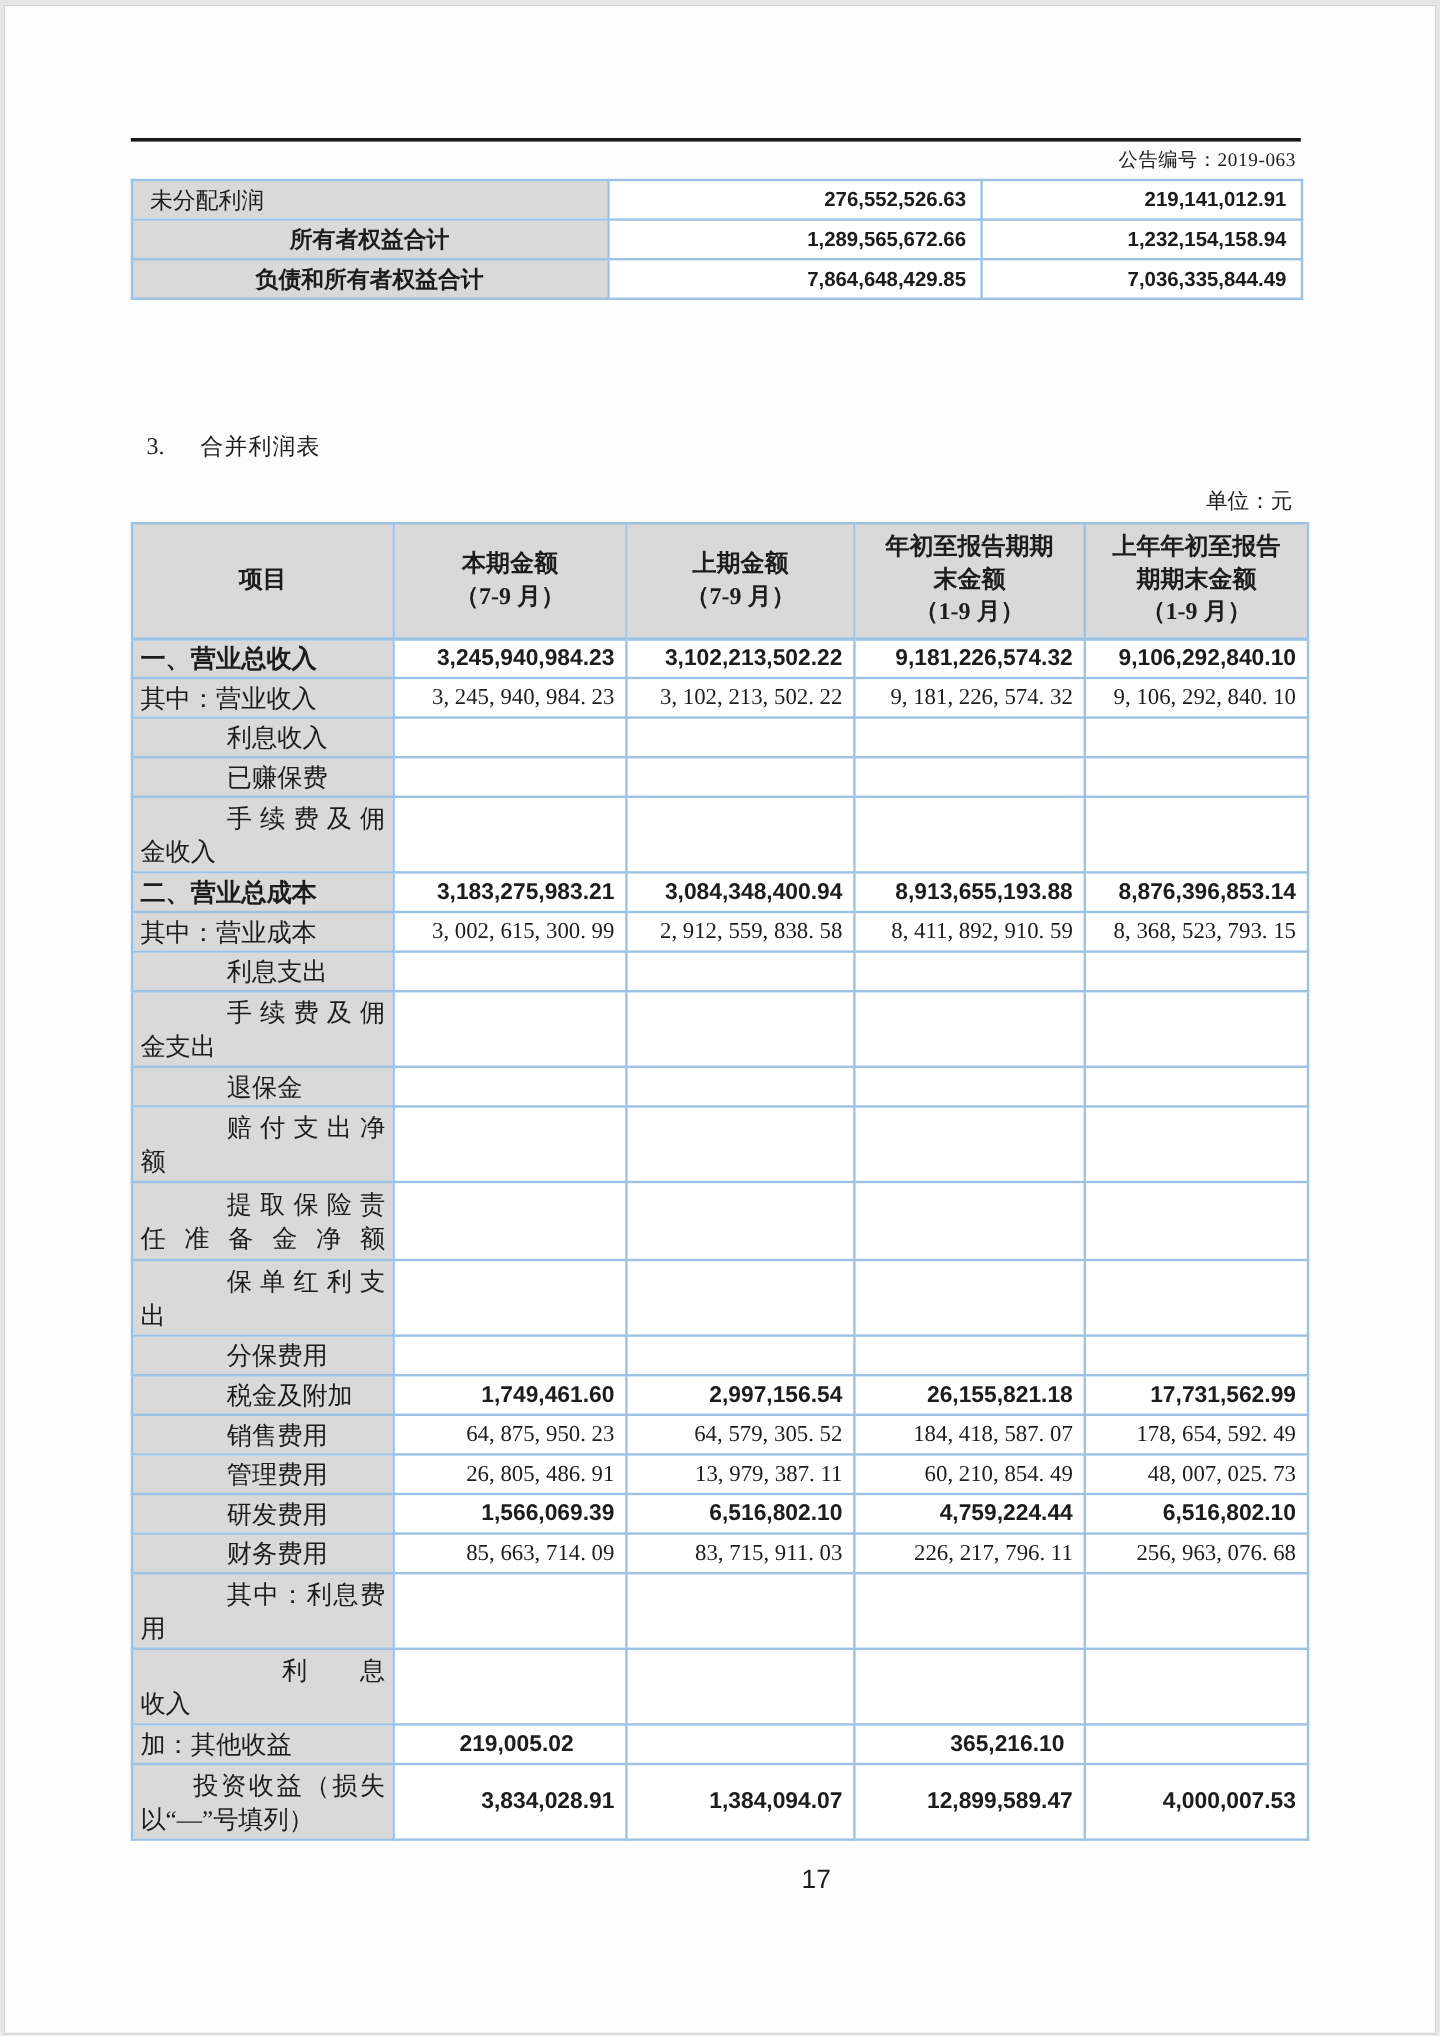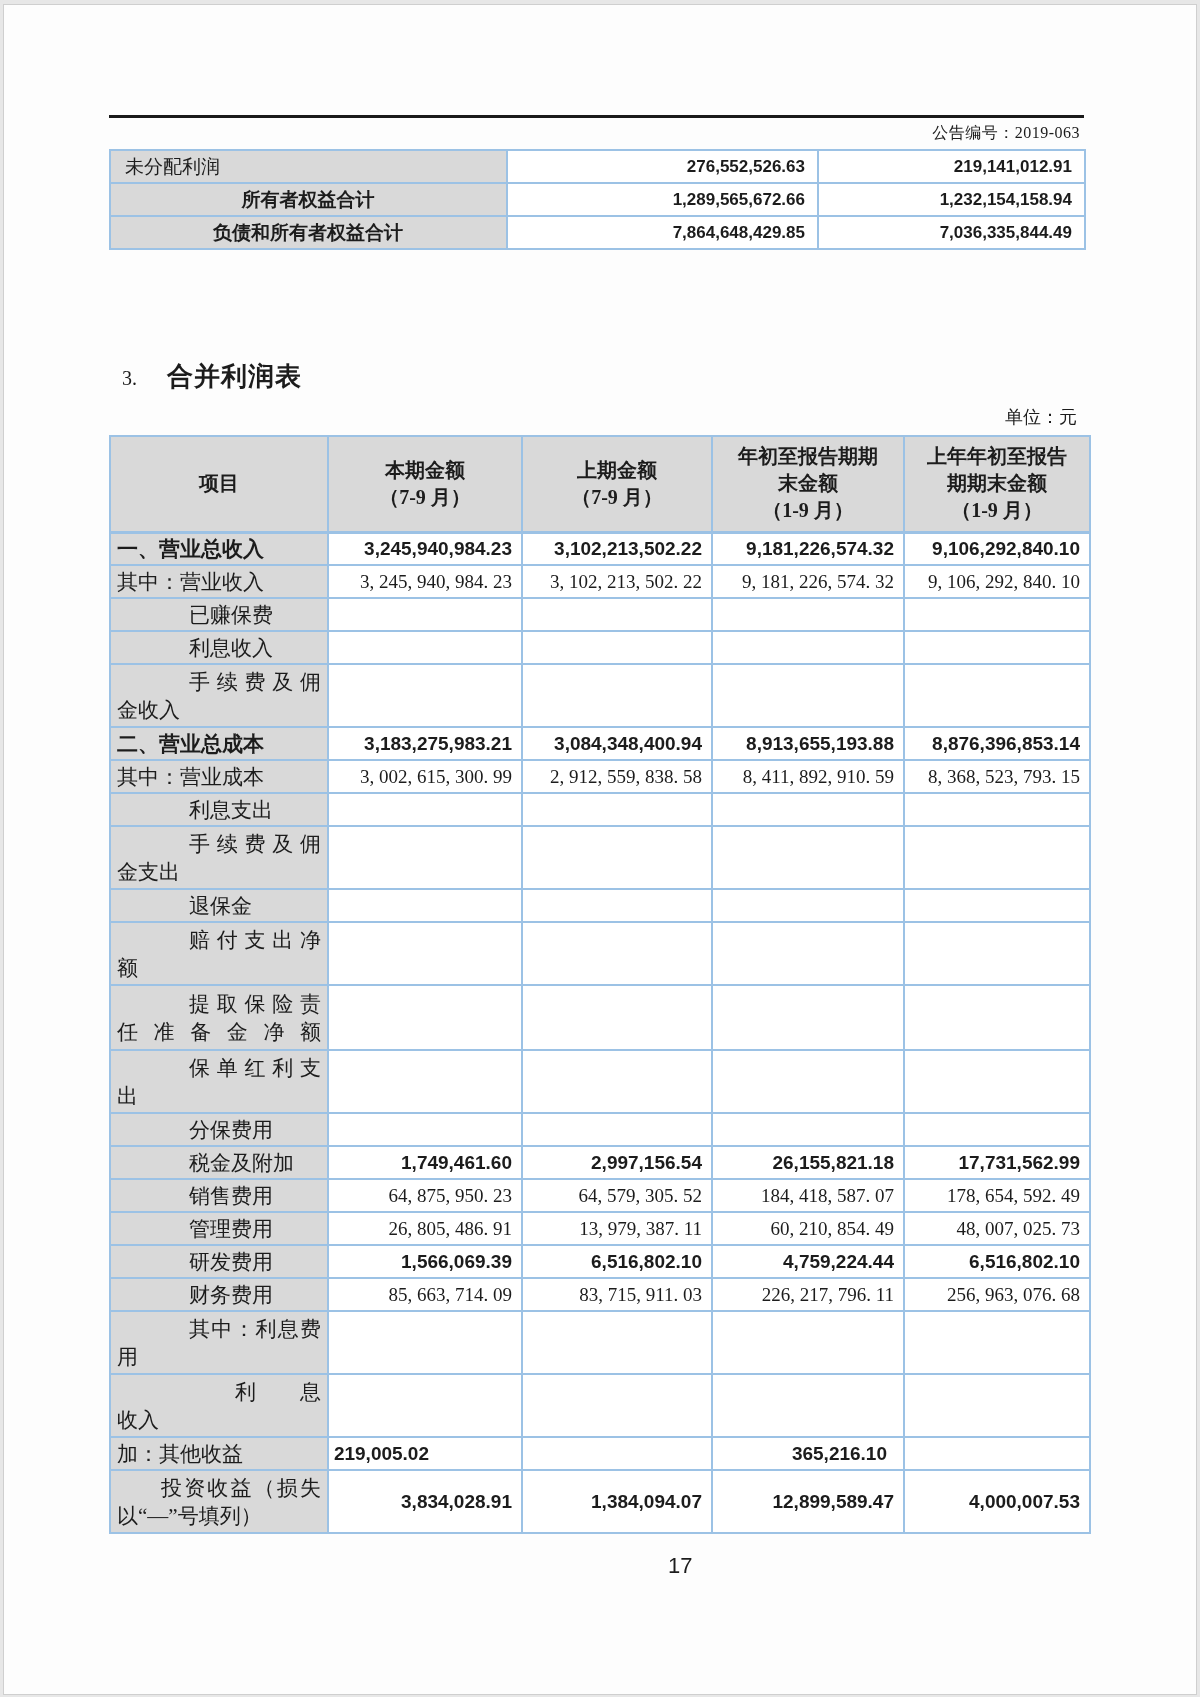--- a/index.html
+++ b/index.html
@@ -44,21 +44,21 @@
     font-family:"Liberation Sans","DejaVu Sans",sans-serif;
     font-weight:bold;font-size:17px;
   }
 
   
   .section-heading{
     position:absolute;left:118px;top:354px;
     display:flex;align-items:baseline;gap:30px;
     font-size:20px;
   }
-  .sec-title{font-weight:bold;font-size:26px;letter-spacing:1px;}
+  .sec-title{font-weight:normal;font-size:19px;letter-spacing:1px;}
   .unit{position:absolute;top:400px;right:119px;font-size:18px;}
 
   
   .income{position:absolute;left:105px;top:430px;width:980px;}
   .income thead tr{height:96px;}
   .income th{
     background:var(--grey);font-weight:bold;font-size:20px;
     border-bottom-width:3px;padding:0 4px;
   }
   .income th div{line-height:27px;text-align:center;}
@@ -167,30 +167,30 @@
           <td class="inc-lbl">
             <div>其中：营业收入</div>
           </td>
           <td class="num nf">3, 245, 940, 984. 23</td>
           <td class="num nf">3, 102, 213, 502. 22</td>
           <td class="num nf">9, 181, 226, 574. 32</td>
           <td class="num nf">9, 106, 292, 840. 10</td>
         </tr>
         <tr style="height: 33px;">
           <td class="inc-lbl">
+            <div style="text-indent: 72px;">利息收入</div>
+          </td>
+          <td class="num ns"></td>
+          <td class="num ns"></td>
+          <td class="num ns"></td>
+          <td class="num ns"></td>
+        </tr>
+        <tr style="height: 33px;">
+          <td class="inc-lbl">
             <div style="text-indent: 72px;">已赚保费</div>
-          </td>
-          <td class="num ns"></td>
-          <td class="num ns"></td>
-          <td class="num ns"></td>
-          <td class="num ns"></td>
-        </tr>
-        <tr style="height: 33px;">
-          <td class="inc-lbl">
-            <div style="text-indent: 72px;">利息收入</div>
           </td>
           <td class="num ns"></td>
           <td class="num ns"></td>
           <td class="num ns"></td>
           <td class="num ns"></td>
         </tr>
         <tr style="height: 63px;">
           <td class="inc-lbl">
             <div class="j" style="text-indent: 72px;">手续费及佣</div>
             <div>金收入</div>
@@ -347,21 +347,21 @@
           </td>
           <td class="num ns"></td>
           <td class="num ns"></td>
           <td class="num ns"></td>
           <td class="num ns"></td>
         </tr>
         <tr style="height: 33px;">
           <td class="inc-lbl">
             <div>加：其他收益</div>
           </td>
-          <td class="num ns" style="padding-right: 92px; margin-left: 40px;">219,005.02</td>
+          <td class="num ns" style="padding-right: 43px; margin-left: 40px;">219,005.02</td>
           <td class="num ns"></td>
           <td class="num ns" style="padding-right: 16px;">365,216.10</td>
           <td class="num ns"></td>
         </tr>
         <tr style="height: 63px;">
           <td class="inc-lbl">
             <div class="j" style="text-indent: 44px;">投资收益（损失</div>
             <div>以“—”号填列）</div>
           </td>
           <td class="num ns">3,834,028.91</td>

